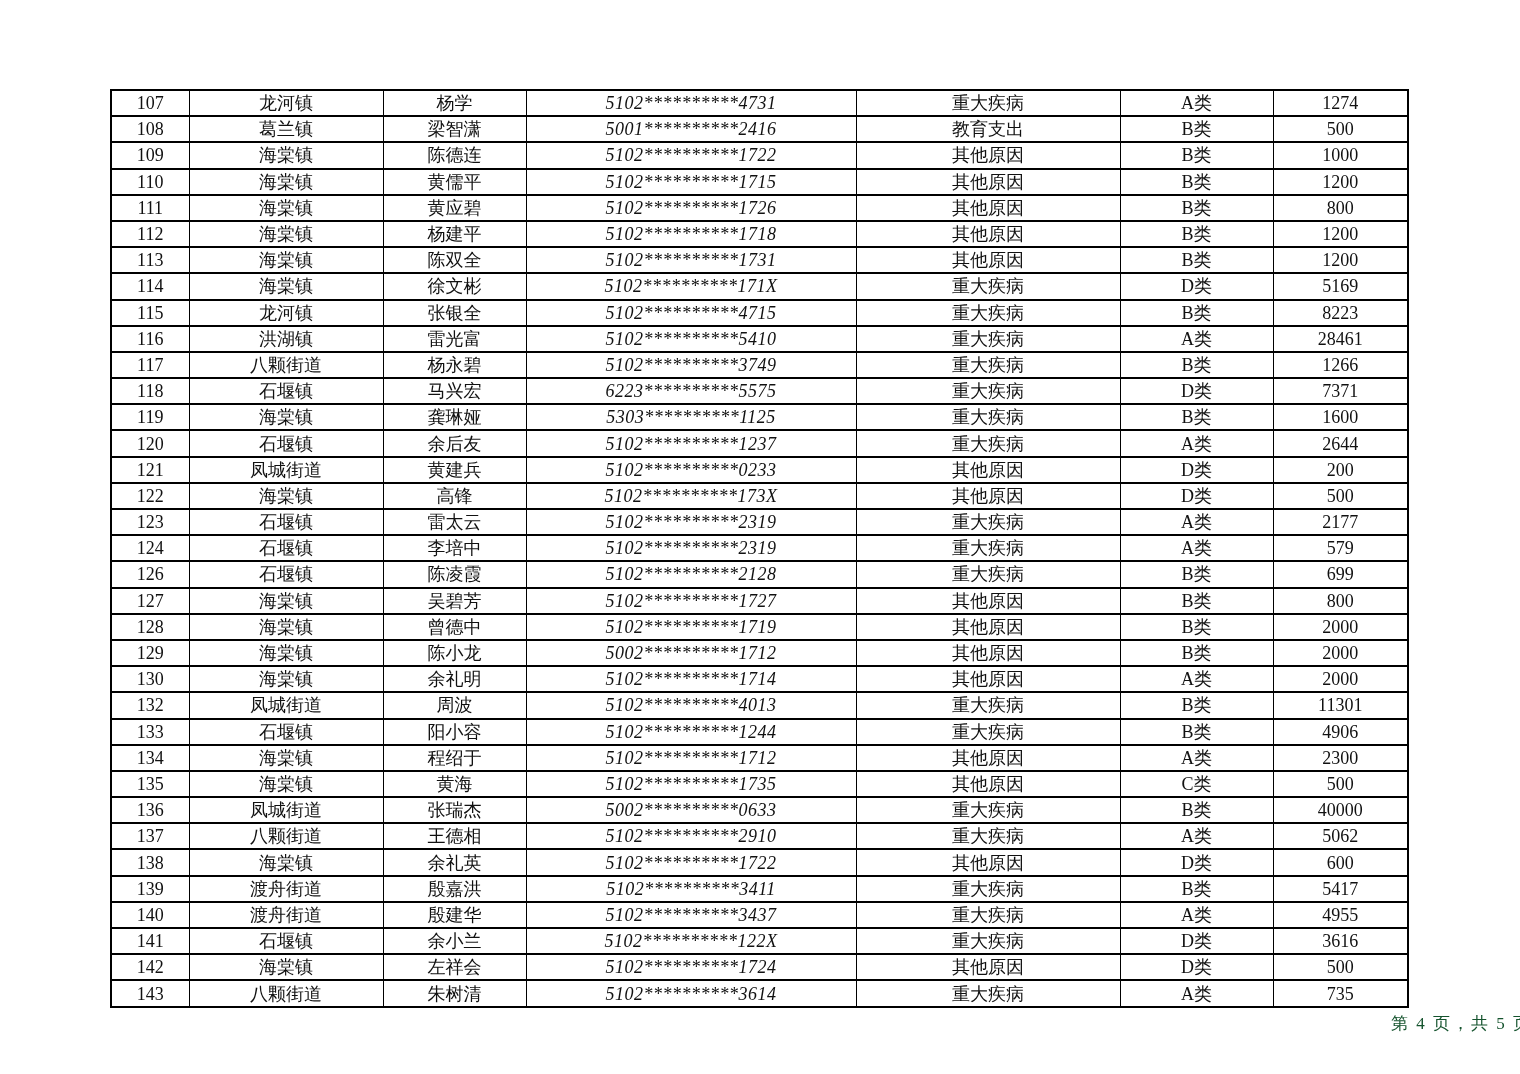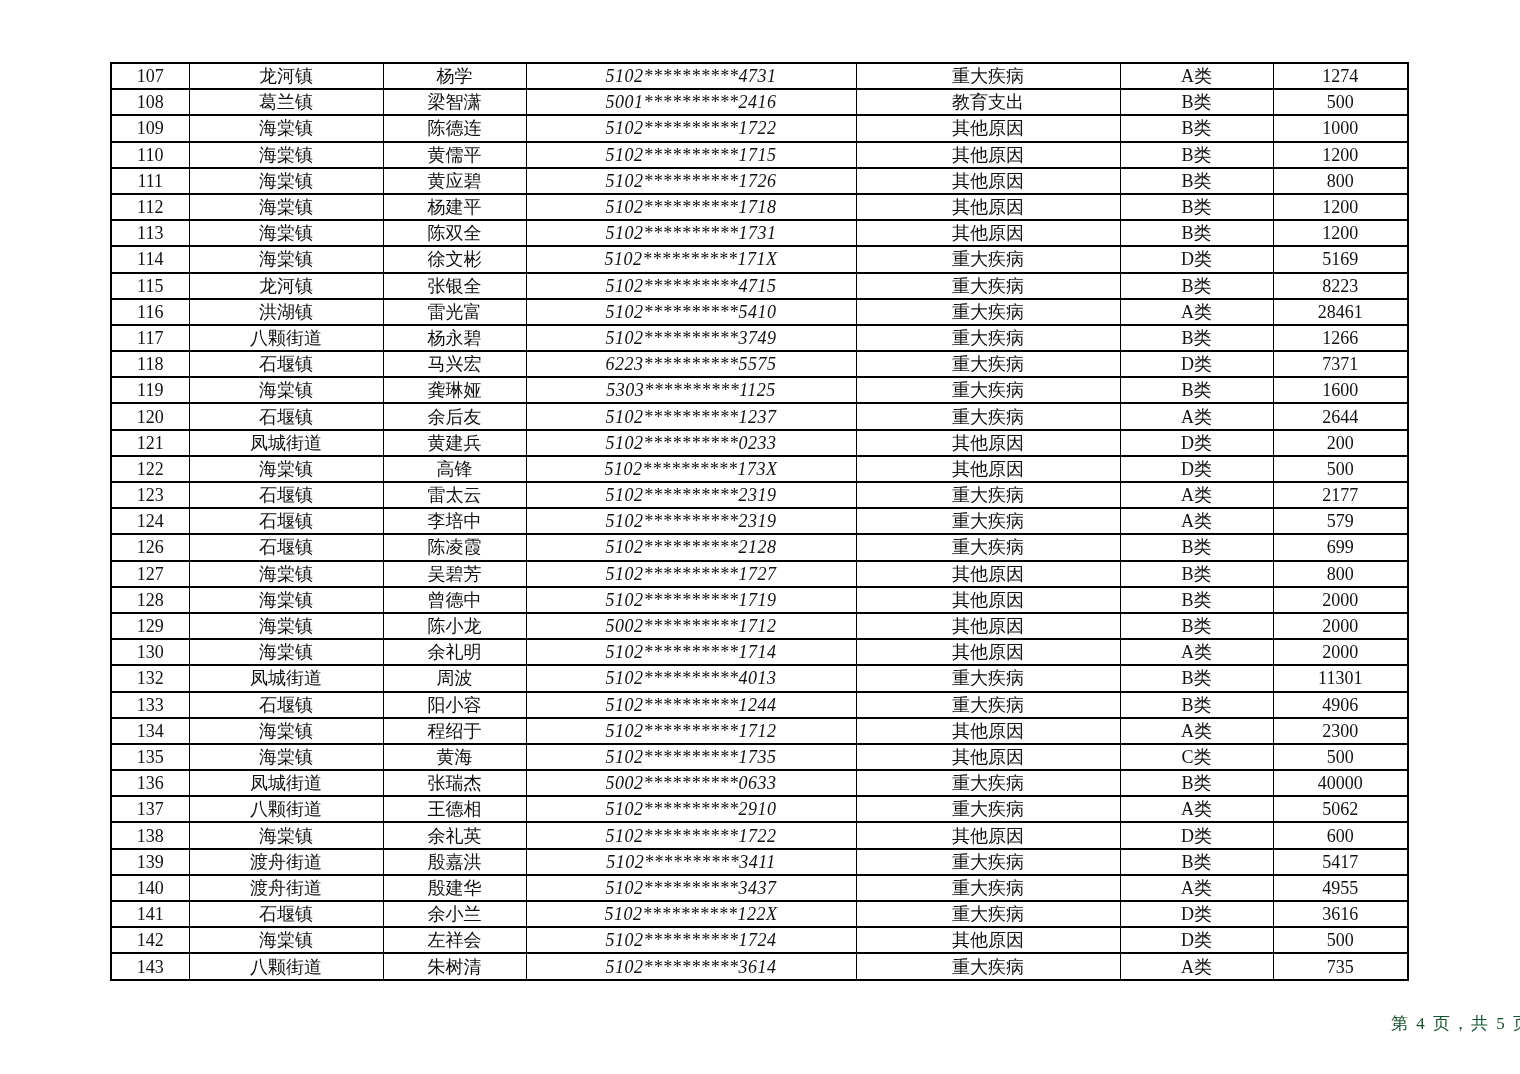--- a/index.html
+++ b/index.html
@@ -12,21 +12,21 @@
     width: 1520px;
     height: 1074px;
     background: #ffffff;
     font-family: "Liberation Serif", "DejaVu Serif", serif;
     color: #111111;
     overflow: hidden;
   }
   table.grid {
     position: absolute;
     left: 110px;
-    top: 62px;
+    top: 89px;
     width: 1297px;
     height: 919px;
     border-collapse: collapse;
     table-layout: fixed;
     border: 2px solid #000000;
   }
   table.grid td {
     border-left: 1px solid #000000;
     border-right: 1px solid #000000;
     border-top: 2px solid #000000;

